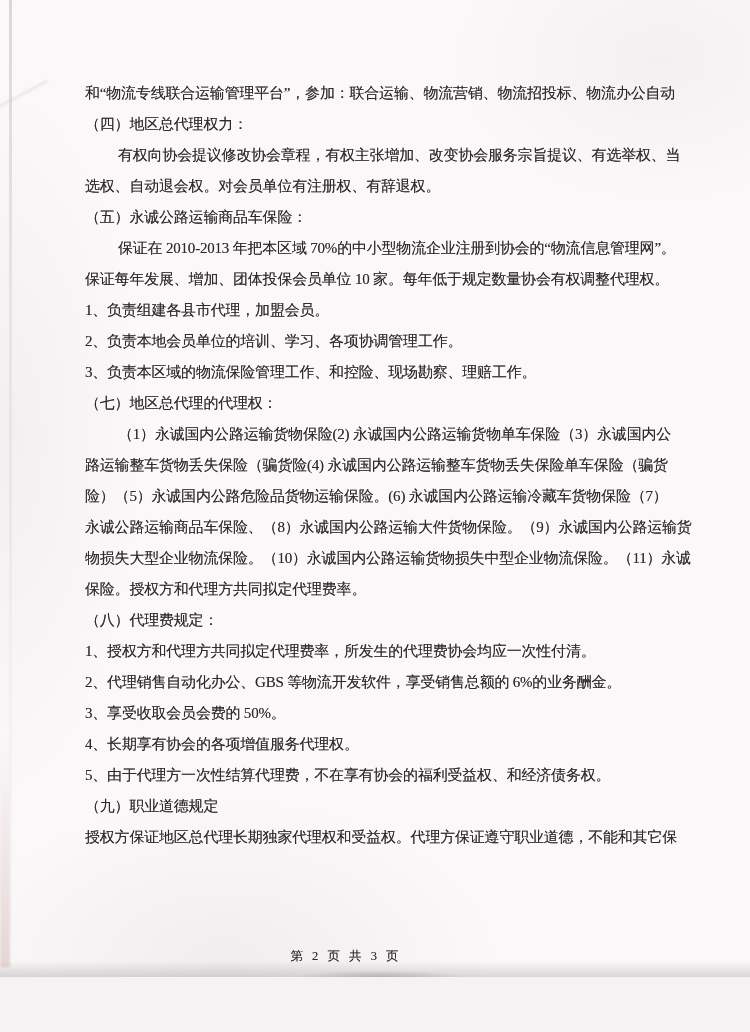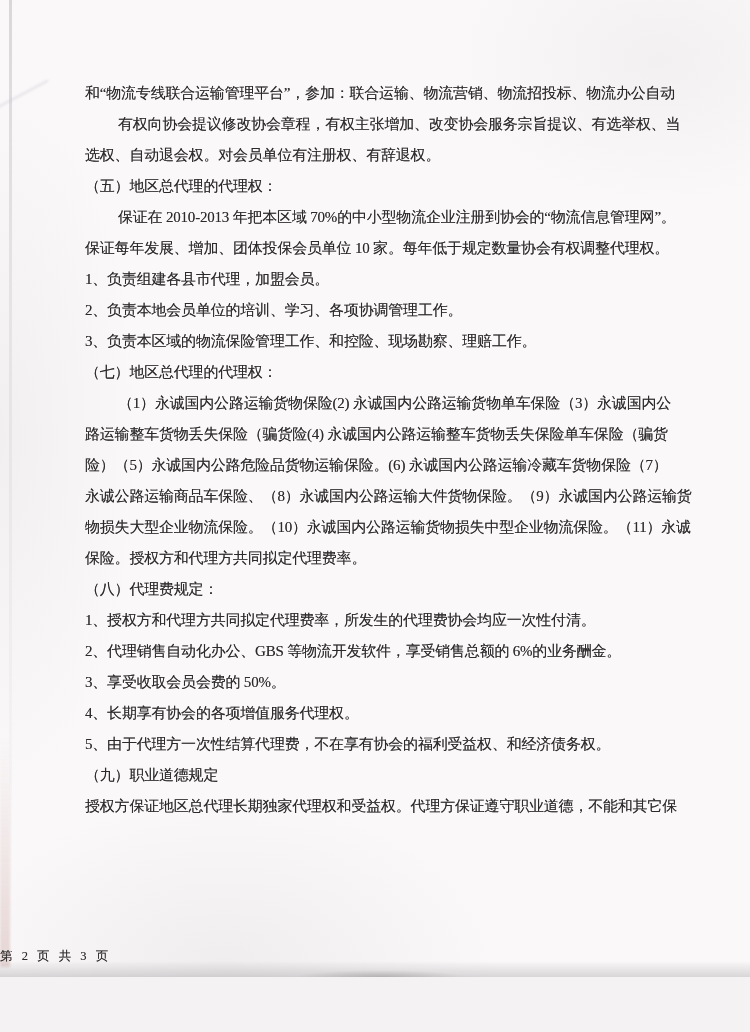--- a/index.html
+++ b/index.html
@@ -62,40 +62,41 @@
     font-size:15px;line-height:31px;
     letter-spacing:-0.2px;
     text-shadow:0 0 .5px rgba(44,42,43,.55);
     white-space:nowrap;
   }
   .content p.line{margin:0;padding:0;}
   .content p.line.indent{text-indent:2.2em;}
   .footer{
     position:absolute;
     left:0;top:948px;width:692px;
-    text-align:left;
+    text-align:center;
     font-size:12.5px;letter-spacing:3px;
     color:var(--ink);
     text-shadow:0 0 .5px rgba(44,42,43,.5);
   }
 </style>
 </head>
 <body>
 
 <div class="scan">
   <div class="crease-left"></div>
   <div class="crease-diag"></div>
   <div class="smudge-left"></div>
   <div class="shadow-bottom"></div>
 
   <div class="content">
       <p class="line">和“物流专线联合运输管理平台”，参加：联合运输、物流营销、物流招投标、物流办公自动</p>
+      <p class="line">（四）地区总代理权力：</p>
       <p class="line indent">有权向协会提议修改协会章程，有权主张增加、改变协会服务宗旨提议、有选举权、当</p>
       <p class="line">选权、自动退会权。对会员单位有注册权、有辞退权。</p>
-      <p class="line">（五）地区总代理的代理权：</p>
+      <p class="line">（五）永诚公路运输商品车保险：</p>
       <p class="line indent">保证在 2010-2013 年把本区域 70%的中小型物流企业注册到协会的“物流信息管理网”。</p>
       <p class="line">保证每年发展、增加、团体投保会员单位 10 家。每年低于规定数量协会有权调整代理权。</p>
       <p class="line">1、负责组建各县市代理，加盟会员。</p>
       <p class="line">2、负责本地会员单位的培训、学习、各项协调管理工作。</p>
       <p class="line">3、负责本区域的物流保险管理工作、和控险、现场勘察、理赔工作。</p>
       <p class="line">（七）地区总代理的代理权：</p>
       <p class="line indent">（1）永诚国内公路运输货物保险(2) 永诚国内公路运输货物单车保险（3）永诚国内公</p>
       <p class="line">路运输整车货物丢失保险（骗货险(4) 永诚国内公路运输整车货物丢失保险单车保险（骗货</p>
       <p class="line">险）（5）永诚国内公路危险品货物运输保险。(6) 永诚国内公路运输冷藏车货物保险（7）</p>
       <p class="line">永诚公路运输商品车保险、（8）永诚国内公路运输大件货物保险。（9）永诚国内公路运输货</p>

